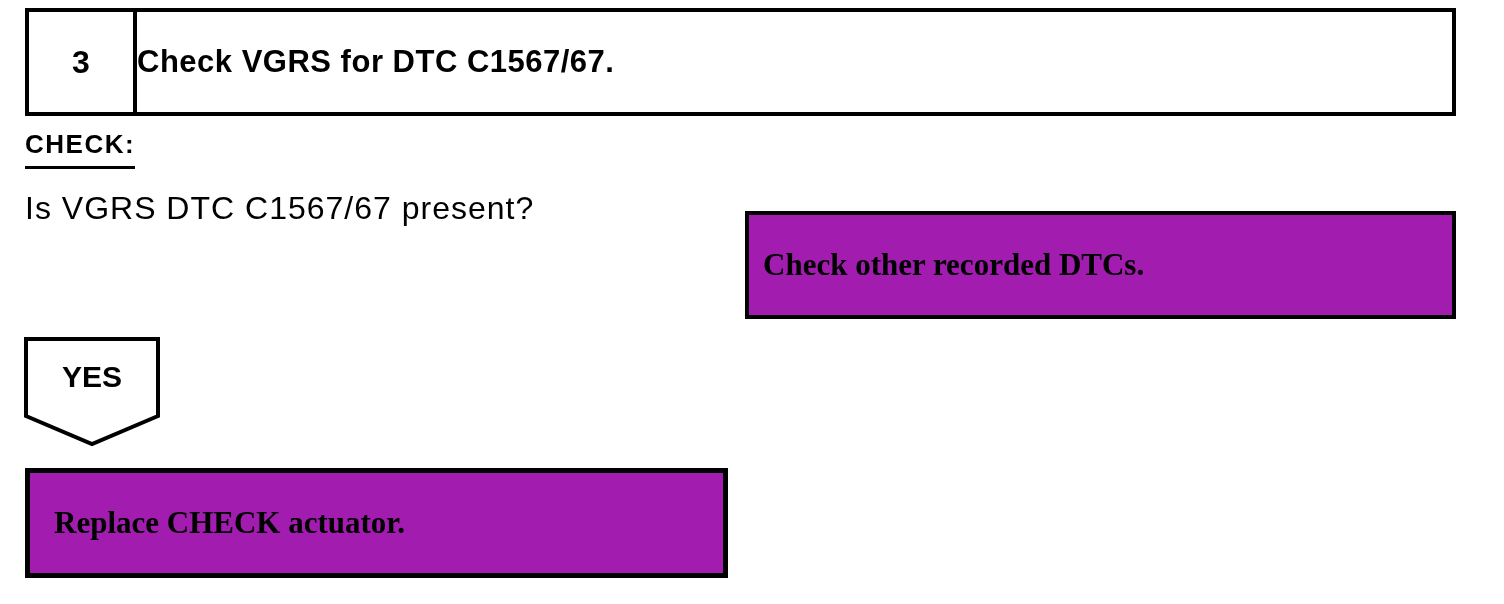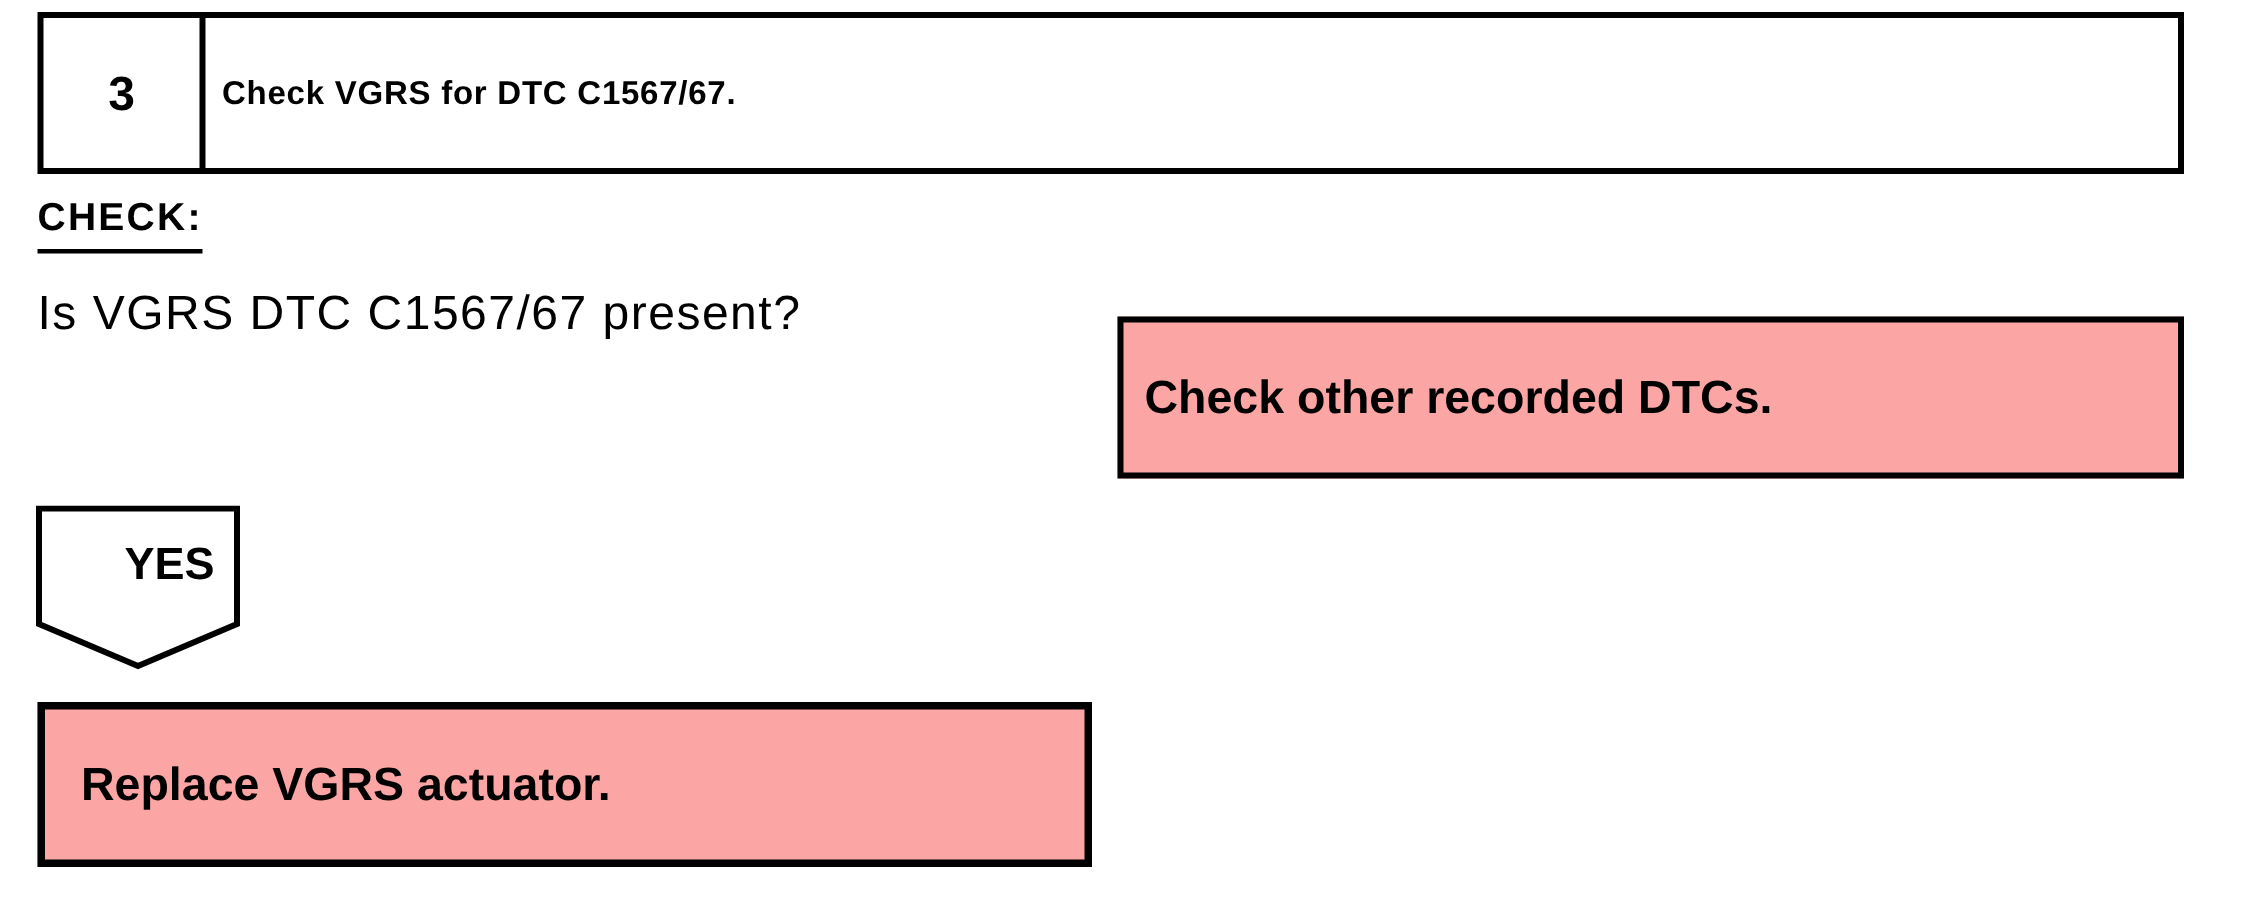--- a/index.html
+++ b/index.html
@@ -34,22 +34,22 @@
     display: flex;
     align-items: center;
     justify-content: center;
     font-size: 32px;
     font-weight: bold;
   }
   .step-title-cell {
     flex: 1;
     display: flex;
     align-items: center;
-    padding-left: 11px;
-    font-size: 22px;
+    padding-left: 0;
+    font-size: 31px;
     font-weight: bold;
     letter-spacing: 0.5px;
   }
 
   
   .check-label {
     position: absolute;
     left: 25px; top: 129px;
     font-size: 26px;
     font-weight: bold;
@@ -85,32 +85,32 @@
   }
   .connector-no { left: 620px; top: 211px; width: 118px; height: 108px; }
   .connector-no .connector-label {
     left: 0; top: 0; width: 104px; height: 108px;
     font-size: 31px;
   }
   .connector-yes { left: 24px; top: 337px; width: 136px; height: 110px; }
   .connector-yes .connector-label {
     left: 0; top: 0; width: 136px; height: 80px;
     font-size: 30px;
-    margin-left: 21px;
   }
 
   
   .result-box {
     position: absolute;
     box-sizing: border-box;
-    background: #fca5a5;
+    background: #a21caf;
     display: flex;
     align-items: center;
     font-weight: bold;
     font-size: 31px;
+    font-family: Liberation Serif, serif;
   }
   .result-box-no {
     left: 745px; top: 211px;
     width: 711px; height: 108px;
     border: 4px solid #000;
     padding-left: 14px;
   }
   .result-box-yes {
     left: 25px; top: 468px;
     width: 703px; height: 110px;
@@ -141,16 +141,16 @@
   </div>
 
   <div class="connector connector-yes">
     <svg width="136" height="110" viewBox="0 0 136 110">
       <polygon points="2,2 134,2 134,79 68,107 2,79" fill="#ffffff" stroke="#000000" stroke-width="4"></polygon>
     </svg>
     <div class="connector-label">YES</div>
   </div>
 
   <div class="result-box result-box-yes">
-    <span>Replace VGRS actuator.</span>
+    <span>Replace CHECK actuator.</span>
   </div>
 
 </div>
 
 </body></html>

